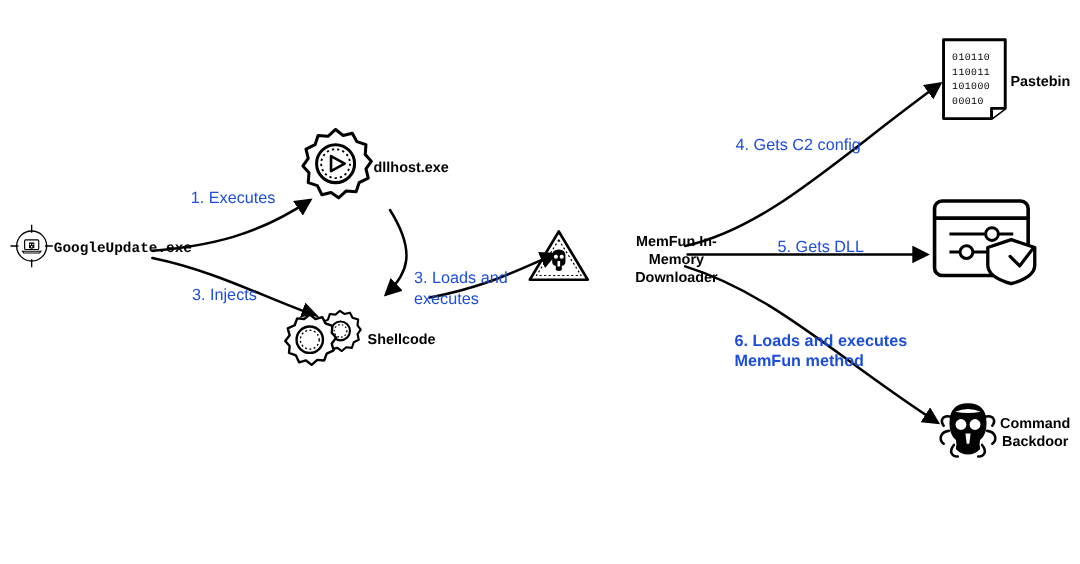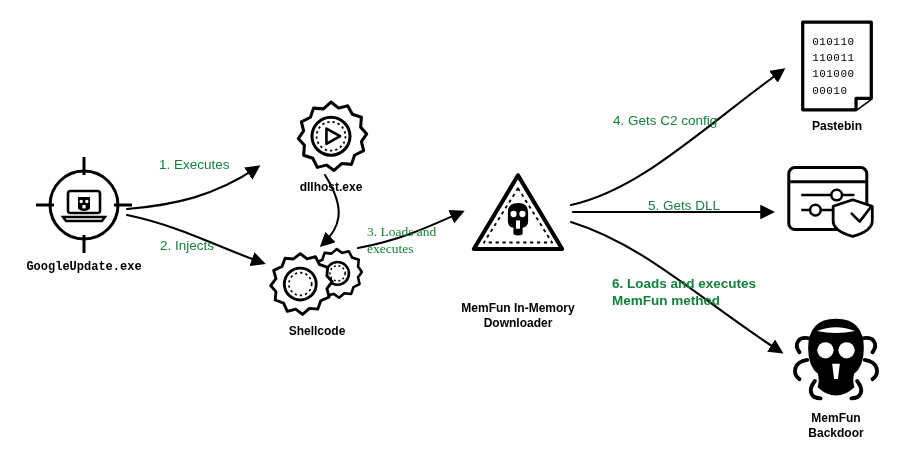--- a/index.html
+++ b/index.html
@@ -13,36 +13,36 @@
   #canvas {
     position: relative;
     width: 900px;
     height: 470px;
     background: #ffffff;
     overflow: hidden;
   }
   .node {
     position: absolute;
     display: flex;
-    flex-direction: column;
+    flex-direction: row;
     align-items: center;
   }
   .node-label {
     font-size: 12px;
     font-weight: bold;
     color: #000000;
     text-align: center;
     line-height: 1.25;
     margin-top: 5px;
     white-space: pre-line;
   }
   .edge-label {
     position: absolute;
     font-size: 13.5px;
-    color: #15803d;
+    color: #1d4ed8;
     line-height: 1.25;
     white-space: pre-line;
     text-align: left;
   }
   svg.wires {
     position: absolute;
     left: 0;
     top: 0;
     width: 900px;
     height: 470px;
@@ -78,22 +78,22 @@
 
       <path d="M 571 205 C 640 190 700 130 783 70" marker-end="url(#arrow)"></path>
 
       <path d="M 573 212 L 772 212" marker-end="url(#arrow)"></path>
 
       <path d="M 571 222 C 645 245 700 300 781 352" marker-end="url(#arrow)"></path>
     </g>
   </svg>
 
   <div class="edge-label" style="left:159px; top:157px;">1. Executes</div>
-  <div class="edge-label" style="left:160px; top:238px;">2. Injects</div>
-  <div class="edge-label" style="left:367px; top:224px;font-family:Liberation Serif, serif;">3. Loads and
+  <div class="edge-label" style="left:160px; top:238px;">3. Injects</div>
+  <div class="edge-label" style="left:345px; top:224px;">3. Loads and
 executes</div>
   <div class="edge-label" style="left:613px; top:113px;">4. Gets C2 config</div>
   <div class="edge-label" style="left:648px; top:198px;text-align:right;">5. Gets DLL</div>
   <div class="edge-label" style="left:612px; top:276px;font-weight:bold;">6. Loads and executes
 MemFun method</div>
 
   <div class="node" style="left:8px; top:155px; width:152px;font-family:Liberation Mono, monospace;">
     <svg class="icon-svg" width="100" height="100" viewBox="0 0 100 100">
       <g fill="none" stroke="#000000" stroke-width="3">
         <line x1="50" y1="2" x2="50" y2="20"></line>
@@ -112,33 +112,33 @@
       <g fill="#ffffff" stroke="none">
         <circle cx="47.2" cy="46.5" r="1.7"></circle>
         <circle cx="52.8" cy="46.5" r="1.7"></circle>
         <rect x="48.4" y="50" width="3.2" height="3.4"></rect>
       </g>
       <line x1="38" y1="54" x2="62" y2="54" stroke="#ffffff" stroke-width="0"></line>
     </svg>
     <div class="node-label">GoogleUpdate.exe</div>
   </div>
 
-  <div class="node" style="left:268px; top:99px; width:126px;justify-content:flex-end;">
+  <div class="node" style="left:248px; top:99px; width:126px;justify-content:flex-end;">
     <svg class="icon-svg" width="76" height="76" viewBox="0 0 100 100">
       <g fill="none" stroke="#000000" stroke-width="4" stroke-linejoin="round">
         <path d="M 50 4 L 60 12 L 72 9 L 78 20 L 90 24 L 89 37 L 97 46 L 90 56 L 93 68 L 81 74 L 77 86 L 64 85 L 54 94 L 44 87 L 32 90 L 26 78 L 14 74 L 15 61 L 7 52 L 14 42 L 11 30 L 23 24 L 27 12 L 40 13 Z"></path>
         <circle cx="50" cy="49" r="25"></circle>
         <circle cx="50" cy="49" r="19" stroke-width="2.4" stroke-dasharray="3 4"></circle>
       </g>
       <path d="M 44 39 L 62 49 L 44 59 Z" fill="none" stroke="#000000" stroke-width="3.4" stroke-linejoin="round"></path>
     </svg>
     <div class="node-label">dllhost.exe</div>
   </div>
 
-  <div class="node" style="left:252px; top:243px; width:130px;">
+  <div class="node" style="left:233px; top:243px; width:130px;">
     <svg class="icon-svg" width="108" height="76" viewBox="0 0 140 100">
       <g fill="none" stroke="#000000" stroke-width="3.4" stroke-linejoin="round">
         <path d="M 96 8 L 103 13 L 112 11 L 116 19 L 125 22 L 124 31 L 129 38 L 124 45 L 126 54 L 118 58 L 115 67 L 106 66 L 99 72 L 92 67 L 83 69 L 79 61 L 70 58 L 71 49 L 66 42 L 71 35 L 69 26 L 77 22 L 80 13 L 89 14 Z"></path>
         <circle cx="97" cy="40" r="15"></circle>
         <circle cx="97" cy="40" r="10" stroke-width="2" stroke-dasharray="2.5 3.5"></circle>
       </g>
       <g fill="#ffffff" stroke="none">
           <circle cx="48" cy="56" r="40"></circle>
         </g>
       <g fill="none" stroke="#000000" stroke-width="3.8" stroke-linejoin="round">
@@ -221,17 +221,17 @@
       <g fill="#000000" stroke="#000000" stroke-width="2">
         <path d="M 50 10 Q 22 10 22 40 Q 22 58 32 66 Q 34 72 32 80 Q 40 88 50 88 Q 60 88 68 80 Q 66 72 68 66 Q 78 58 78 40 Q 78 10 50 10 Z"></path>
       </g>
       <g fill="#ffffff" stroke="none">
         <path d="M 30 22 Q 50 14 70 22 Q 50 26 30 22 Z"></path>
         <circle cx="39" cy="42" r="8.5"></circle>
         <circle cx="61" cy="42" r="8.5"></circle>
         <path d="M 46 56 L 54 56 L 52 72 L 48 72 Z"></path>
       </g>
     </svg>
-    <div class="node-label">MemFun
+    <div class="node-label">Command
 Backdoor</div>
   </div>
 
 </div>
 
 </body></html>

